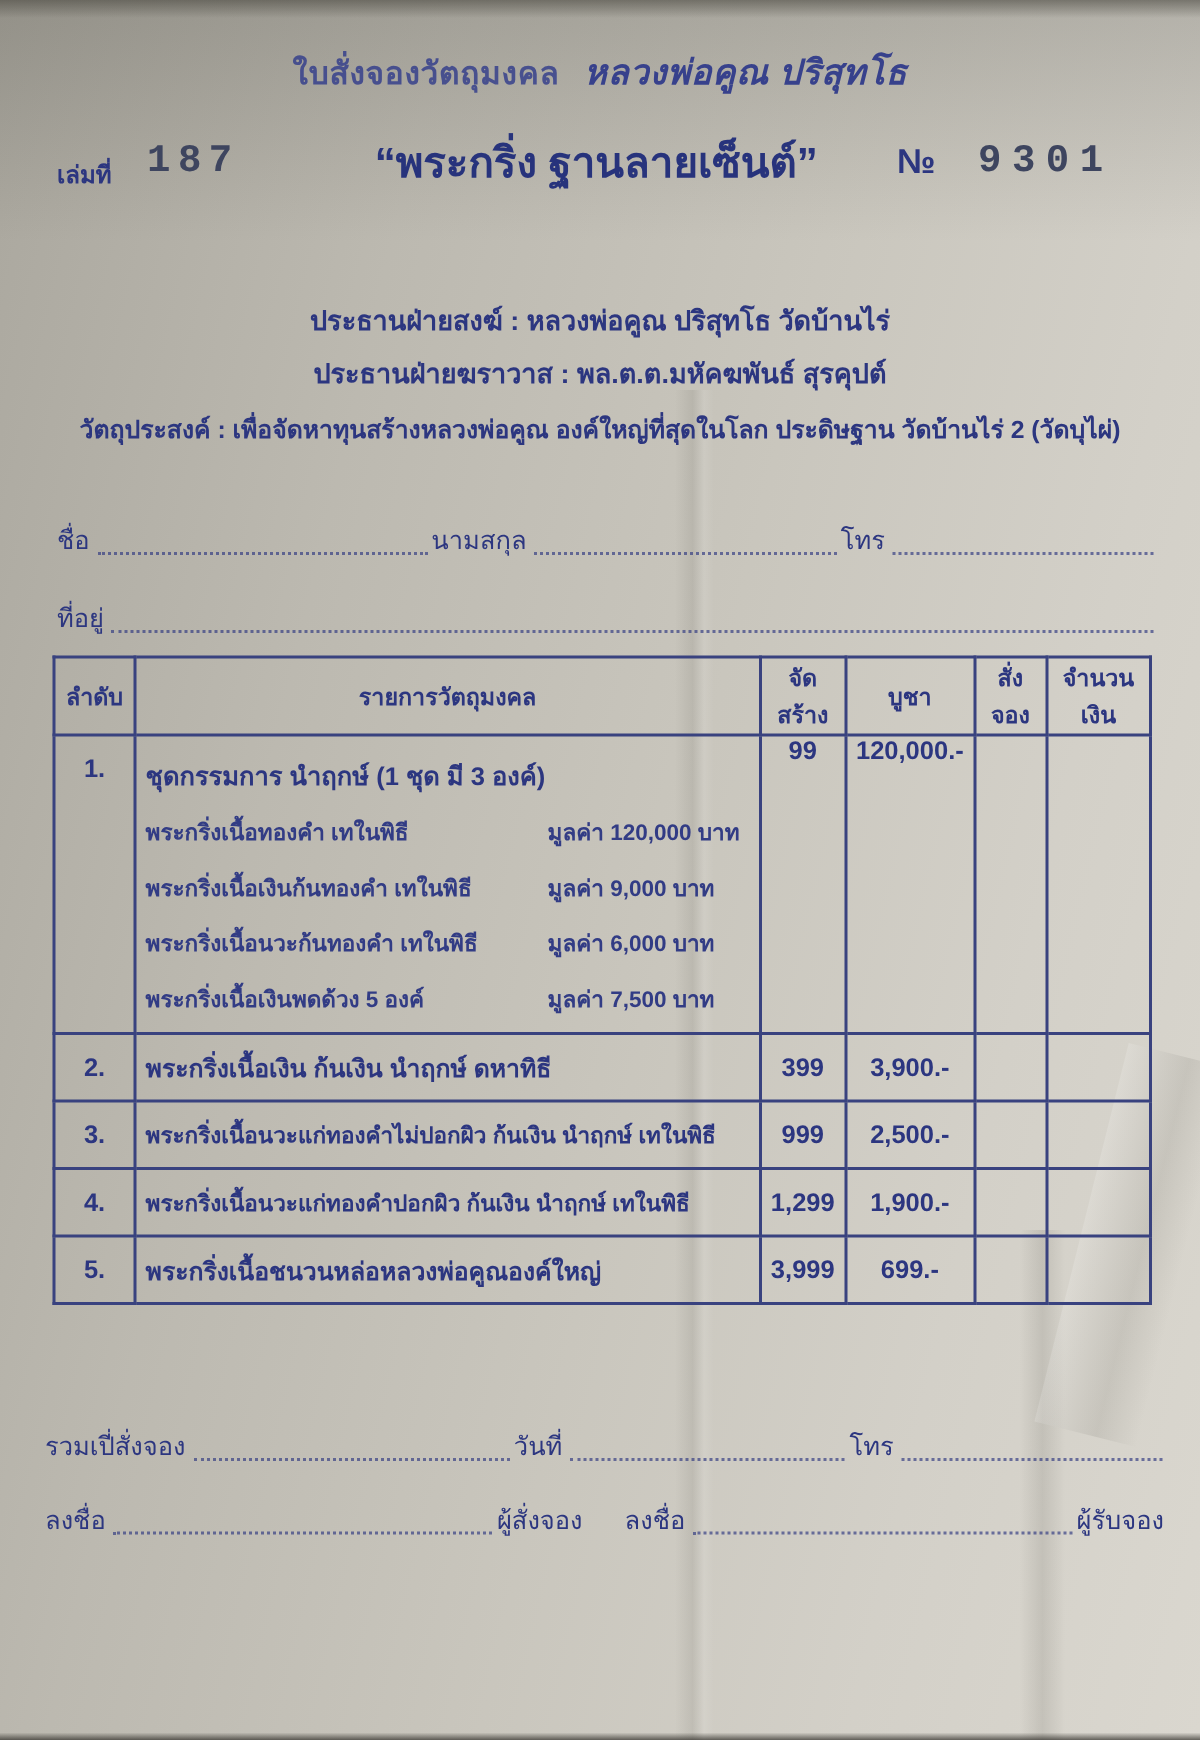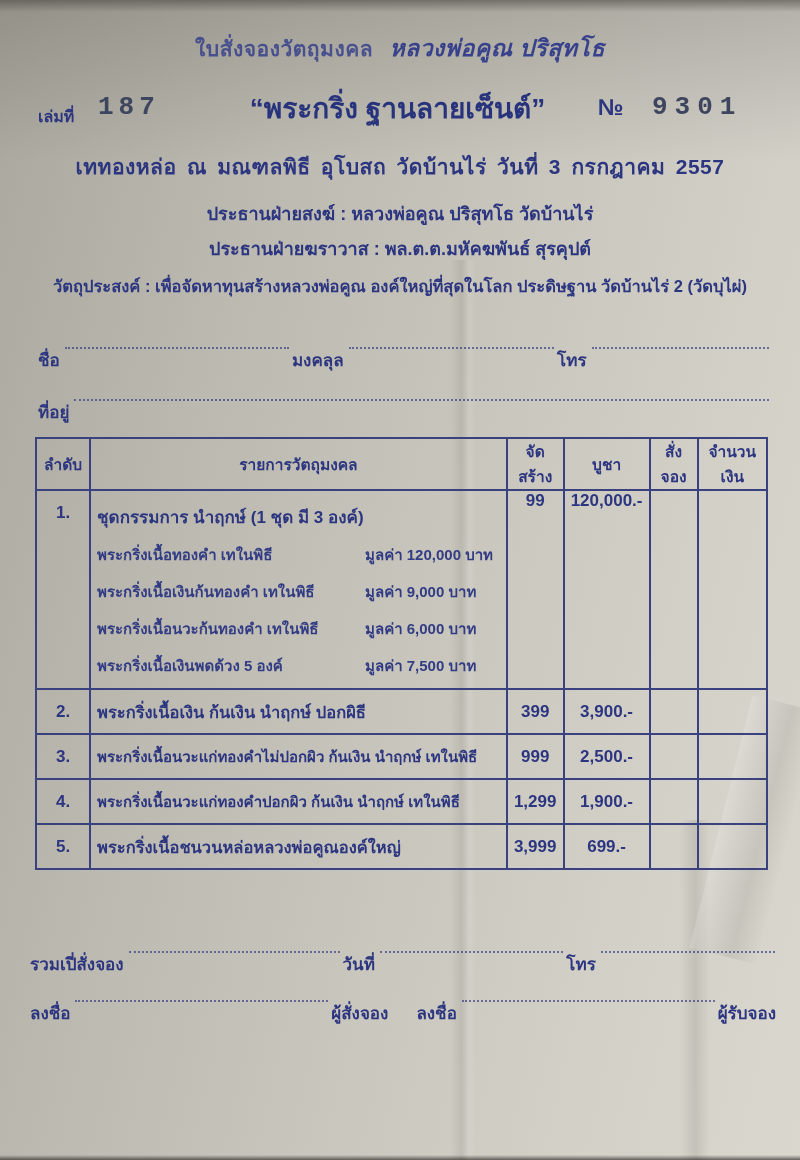--- a/index.html
+++ b/index.html
@@ -38,21 +38,21 @@
   .book-no{left:98px;top:92px;font-size:26px;letter-spacing:5px;}
   .series-title{left:205px;top:86px;width:385px;text-align:center;font-size:28px;font-weight:bold;color:#27337c;}
   .no-label{left:598px;top:94px;font-size:23px;font-weight:bold;}
   .doc-no{left:652px;top:92px;font-size:26px;letter-spacing:7px;}
 
   .event-line{top:150px;font-size:21px;font-weight:bold;letter-spacing:0.5px;word-spacing:4px;}
   .chair-line1{top:199px;font-size:18px;font-weight:600;}
   .chair-line2{top:234px;font-size:18px;font-weight:600;}
   .purpose-line{top:273px;font-size:16.5px;font-weight:600;}
 
-  .fill-row{display:flex;font-size:17px;font-weight:700;}
+  .fill-row{display:flex;align-items:flex-end;font-size:17px;font-weight:400;}
   .fill-row .lbl{white-space:nowrap;padding-right:2px;}
   .dotfill{flex-grow:1;border-bottom:2px dotted rgba(44,54,128,0.65);height:1px;margin:0 3px 3px 3px;}
   .name-row{left:38px;right:28px;top:346px;}
   .addr-row{left:38px;right:28px;top:398px;}
   .place-row{left:30px;right:22px;top:950px;}
   .sign-row{left:30px;right:22px;top:999px;}
   .sign-gap{width:26px;}
 
   table.order{position:absolute;left:35px;top:437px;width:733px;border-collapse:collapse;
     color:#2c3680;}
@@ -88,29 +88,28 @@
     <span class="title-prefix">ใบสั่งจองวัตถุมงคล</span>
     <span class="title-name">หลวงพ่อคูณ ปริสุทโธ</span>
   </div>
 
   <div class="abs book-label">เล่มที่</div>
   <div class="abs book-no stamp-no">187</div>
   <div class="abs series-title">“พระกริ่ง ฐานลายเซ็นต์”</div>
   <div class="abs no-label">№</div>
   <div class="abs doc-no stamp-no">9301</div>
 
-  <div class="abs center event-line">เททองหล่อ ณ มณฑลพิธี อุโบสถ วัดบ้านไร่ วันที่ 3 กรกฎาคม 2557</div>
   <div class="abs center chair-line1">ประธานฝ่ายสงฆ์ : หลวงพ่อคูณ ปริสุทโธ วัดบ้านไร่</div>
   <div class="abs center chair-line2">ประธานฝ่ายฆราวาส : พล.ต.ต.มหัคฆพันธ์ สุรคุปต์</div>
   <div class="abs center purpose-line">วัตถุประสงค์ : เพื่อจัดหาทุนสร้างหลวงพ่อคูณ องค์ใหญ่ที่สุดในโลก ประดิษฐาน วัดบ้านไร่ 2 (วัดบุไผ่)</div>
 
   <div class="abs fill-row name-row">
     <span class="lbl">ชื่อ</span>
     <span class="dotfill" style="flex-grow:2.4"></span>
-    <span class="lbl">มงคลุล</span>
+    <span class="lbl">นามสกุล</span>
     <span class="dotfill" style="flex-grow:2.2"></span>
     <span class="lbl">โทร</span>
     <span class="dotfill" style="flex-grow:1.9"></span>
   </div>
   <div class="abs fill-row addr-row">
     <span class="lbl">ที่อยู่</span>
     <span class="dotfill"></span>
   </div>
 
   <table class="order">
@@ -155,21 +154,21 @@
         <div class="r1-pad"></div>
       </td>
       <td class="c-made">99</td>
       <td class="c-price">120,000.-</td>
       <td></td>
       <td></td>
     </tr>
 
     <tr class="r">
       <td class="c-no">2.</td>
-      <td class="c-item">พระกริ่งเนื้อเงิน ก้นเงิน นำฤกษ์ ปอกผิธี</td>
+      <td class="c-item">พระกริ่งเนื้อเงิน ก้นเงิน นำฤกษ์ ดหาทิธี</td>
       <td class="c-made">399</td>
       <td class="c-price">3,900.-</td>
       <td></td>
       <td></td>
     </tr>
 
     <tr class="r">
       <td class="c-no">3.</td>
       <td class="c-item" style="font-size:15px">พระกริ่งเนื้อนวะแก่ทองคำไม่ปอกผิว ก้นเงิน นำฤกษ์ เทในพิธี</td>
       <td class="c-made">999</td>

